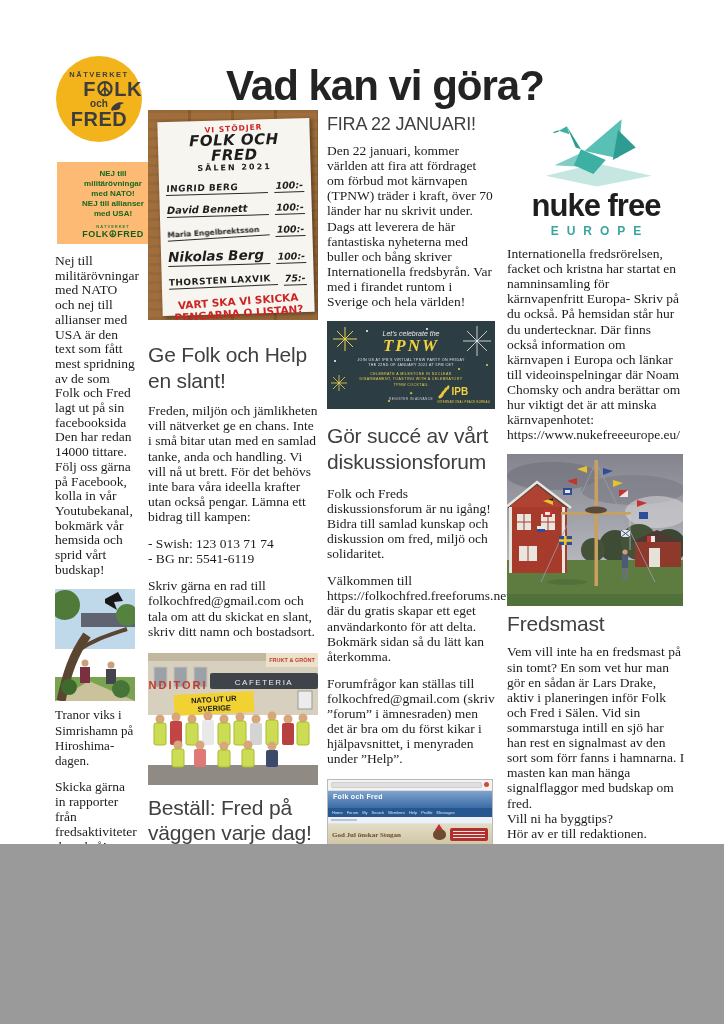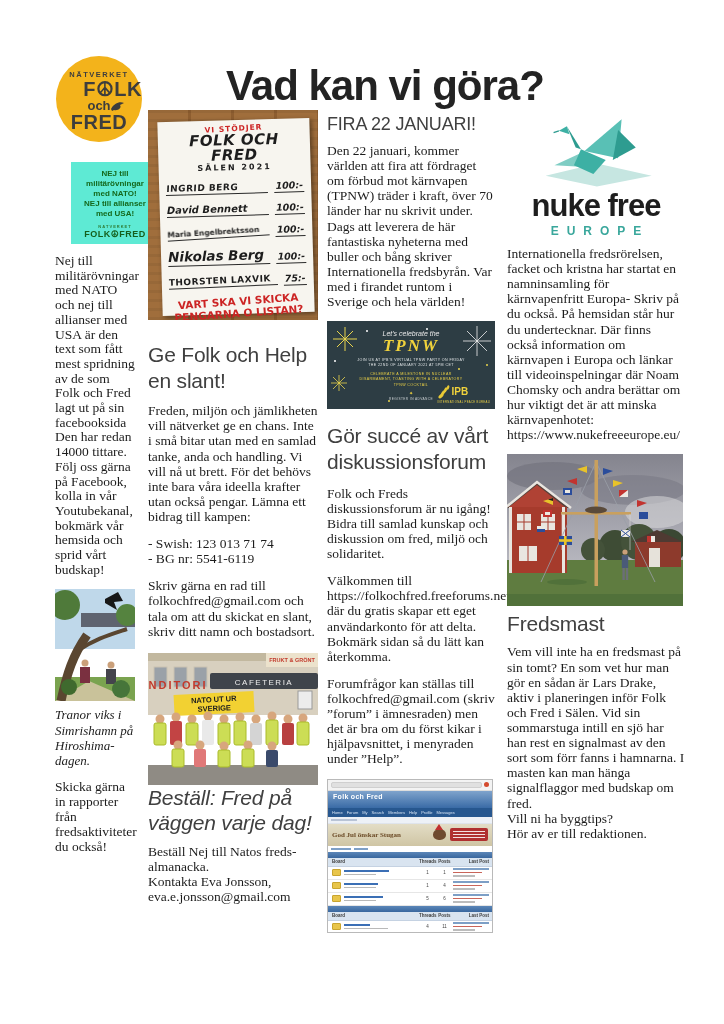--- a/index.html
+++ b/index.html
@@ -1,34 +1,34 @@
 <!DOCTYPE html>
 <html lang="sv"><head>
 <meta charset="utf-8">
 <style>
   html,body{margin:0;padding:0;background:#9a9a9a;}
-  .page{position:relative;width:724px;height:1024px;background:#ffffff;overflow:hidden;
+  .page{position:relative;width:724px;height:844px;background:#ffffff;overflow:hidden;
         font-family:"Liberation Serif",serif;color:#1c1c1c;margin:0 auto;}
   
   .h-sans{font-family:"Liberation Sans",sans-serif;font-weight:400;color:#404040;margin:0;letter-spacing:-0.2px;}
   .page-title{position:absolute;left:150px;top:34px;width:470px;text-align:center;
         font-family:"Liberation Sans",sans-serif;font-weight:700;font-size:42px;color:#232323;letter-spacing:-1px;}
   .body-txt{font-size:13.5px;line-height:1.12;margin:0 0 12px;white-space:pre-line;}
-  .caption{font-style:italic;font-size:13px;line-height:1.18;margin:6px 0 10px;}
+  .caption{font-size:13px;line-height:1.18;margin:6px 0 10px;}
   .col{position:absolute;}
   
   .ff-logo{position:absolute;left:56px;top:56px;width:86px;height:86px;border-radius:50%;
         background:#f3b31b;text-align:center;font-family:"Liberation Sans",sans-serif;color:#3d3d3d;}
   .ff-net{font-size:7.5px;letter-spacing:1.5px;font-weight:700;margin-top:14px;}
   .ff-folk{font-size:20px;font-weight:800;line-height:1;letter-spacing:.5px;text-align:right;}
-  .ff-och{font-size:13px;font-weight:700;line-height:1;}
+  .ff-och{font-size:10px;font-weight:700;line-height:1;}
   .ff-fred{font-size:20px;font-weight:800;line-height:1;letter-spacing:.5px;}
   .ff-dove{position:absolute;right:16px;top:44px;}
   
-  .green-poster{width:76px;background:#5eead4;text-align:center;padding:7px 6px 5px;margin:12px 16px 10px;
+  .green-poster{width:76px;background:#fdba74;text-align:center;padding:7px 18px 5px;margin:12px 2px 10px;
         font-family:"Liberation Sans",sans-serif;font-weight:700;color:#15691d;}
   .gp-l{font-size:8px;line-height:1.25;}
   .gp-net{font-size:4px;letter-spacing:1px;margin-top:5px;color:#2f7d35;}
   .gp-logo{font-size:9px;letter-spacing:.5px;color:#155f1c;}
   
   .ph{display:block;}
   
   .wood{position:relative;width:170px;height:210px;overflow:hidden;
         background:repeating-linear-gradient(90deg,#a06e3c 0 40px,#8e5e30 40px 43px),#a06e3c;}
   .wood:after{content:"";position:absolute;inset:0;background:repeating-linear-gradient(0deg,rgba(0,0,0,.06) 0 3px,transparent 3px 9px);}
@@ -235,21 +235,21 @@
           <rect x="46" y="96" width="12" height="18" rx="2" fill="#e07878"></rect>
         <circle cx="76" cy="93" r="4.5" fill="#d7a67d"></circle>
           <rect x="70" y="97" width="12" height="17" rx="2" fill="#ccdd55" stroke="#aabb2a"></rect>
         <circle cx="100" cy="92" r="4.5" fill="#d7a67d"></circle>
           <rect x="94" y="96" width="12" height="18" rx="2" fill="#ccdd55" stroke="#aabb2a"></rect>
         <circle cx="124" cy="93" r="4.5" fill="#d7a67d"></circle>
           <rect x="118" y="97" width="12" height="17" rx="2" fill="#3a4a6b"></rect>
       </g>
     </svg>
 
-    <h2 class="h-sans" style="font-size:21px;line-height:1.22;margin:0 0 8px;font-style:italic;">Beställ: Fred på väggen varje dag!</h2>
+    <h2 class="h-sans" style="font-size:21px;line-height:1.22;margin:10px 0 8px;">Beställ: Fred på väggen varje dag!</h2>
     <p class="body-txt">Beställ Nej till Natos freds-
 almanacka.
 Kontakta Eva Jonsson,
 eva.e.jonsson@gmail.com</p>
   </div>
 
   <div class="col" style="left:327px;top:114px;width:168px;">
     <h2 class="h-sans" style="font-size:18px;margin:0 0 8px;">FIRA 22 JANUARI!</h2>
     <p class="body-txt">Den 22 januari, kommer världen att fira att fördraget om förbud mot kärnvapen (TPNW) träder i kraft, över 70 länder har nu skrivit under. Dags att leverera de här fantastiska nyheterna med buller och bång skriver Internationella fredsbyrån. Var med i firandet runtom i Sverige och hela världen!</p>
 

